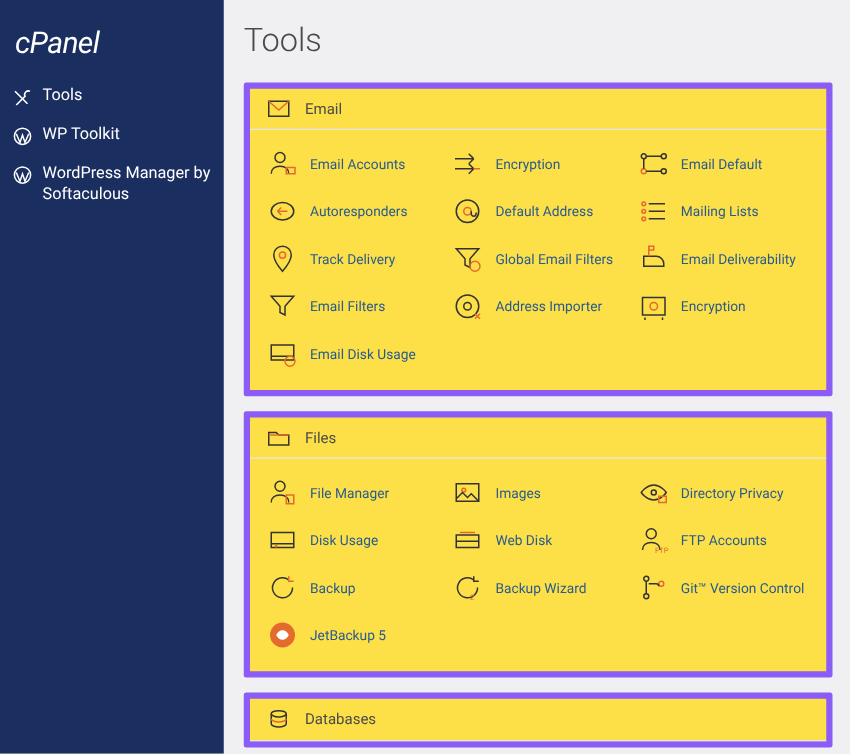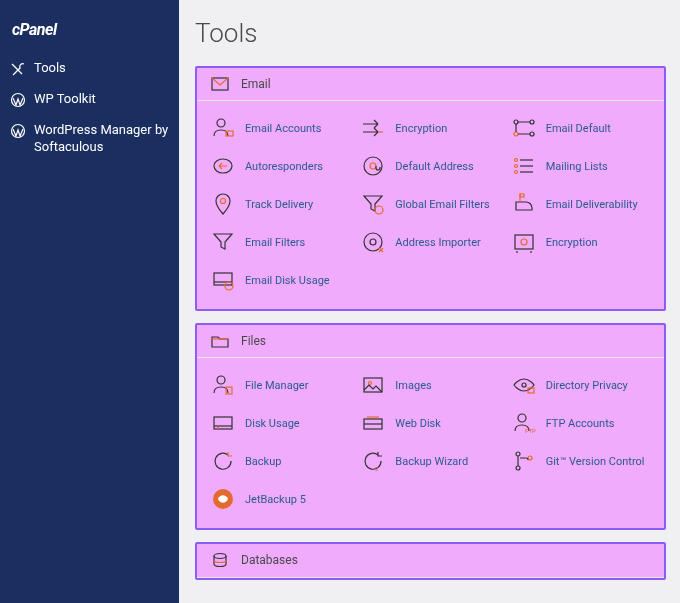--- a/index.html
+++ b/index.html
@@ -13,23 +13,23 @@
   }
   .sidebar {
     width: 179px;
     background: #1b2e60;
     color: #fff;
     flex-shrink: 0;
     padding-top: 8px;
   }
   .logo {
     padding: 12px 12px 14px 12px;
-    font-weight: 700;
+    font-weight: 400;
     font-style: italic;
-    font-size: 16px;
+    font-size: 24px;
     letter-spacing: -0.5px;
   }
   .side-item {
     display: flex;
     align-items: flex-start;
     gap: 8px;
     padding: 7px 10px;
     font-size: 13px;
     color: #fff;
     cursor: pointer;
@@ -51,22 +51,22 @@
     padding: 18px 14px 10px 16px;
     overflow: hidden;
   }
   .page-title {
     font-size: 26px;
     font-weight: 300;
     color: #4a4a4a;
     margin-bottom: 18px;
   }
   .panel {
-    background: #f0abfc;
-    border: 2px solid #8b5cf6;
+    background: #fde047;
+    border: 5px solid #8b5cf6;
     border-radius: 2px;
     margin-bottom: 12px;
   }
   .panel-head {
     display: flex;
     align-items: center;
     gap: 12px;
     padding: 9px 14px;
     border-bottom: 1px solid #e6e6e8;
   }

